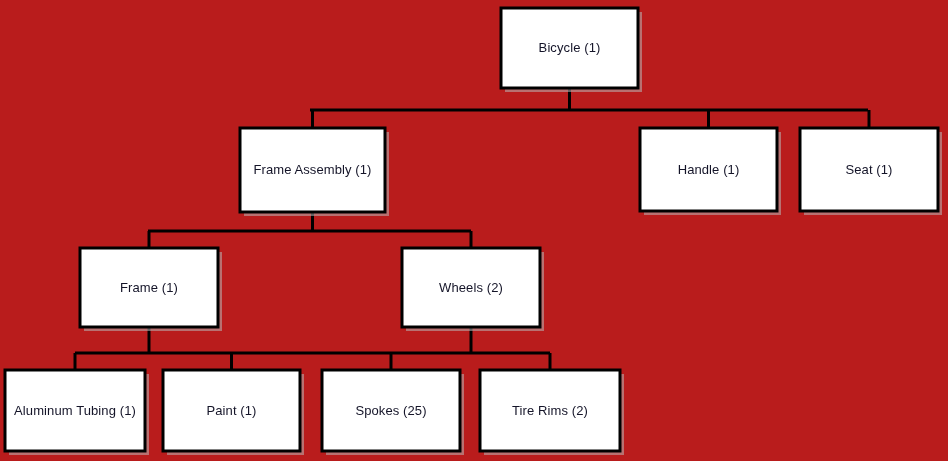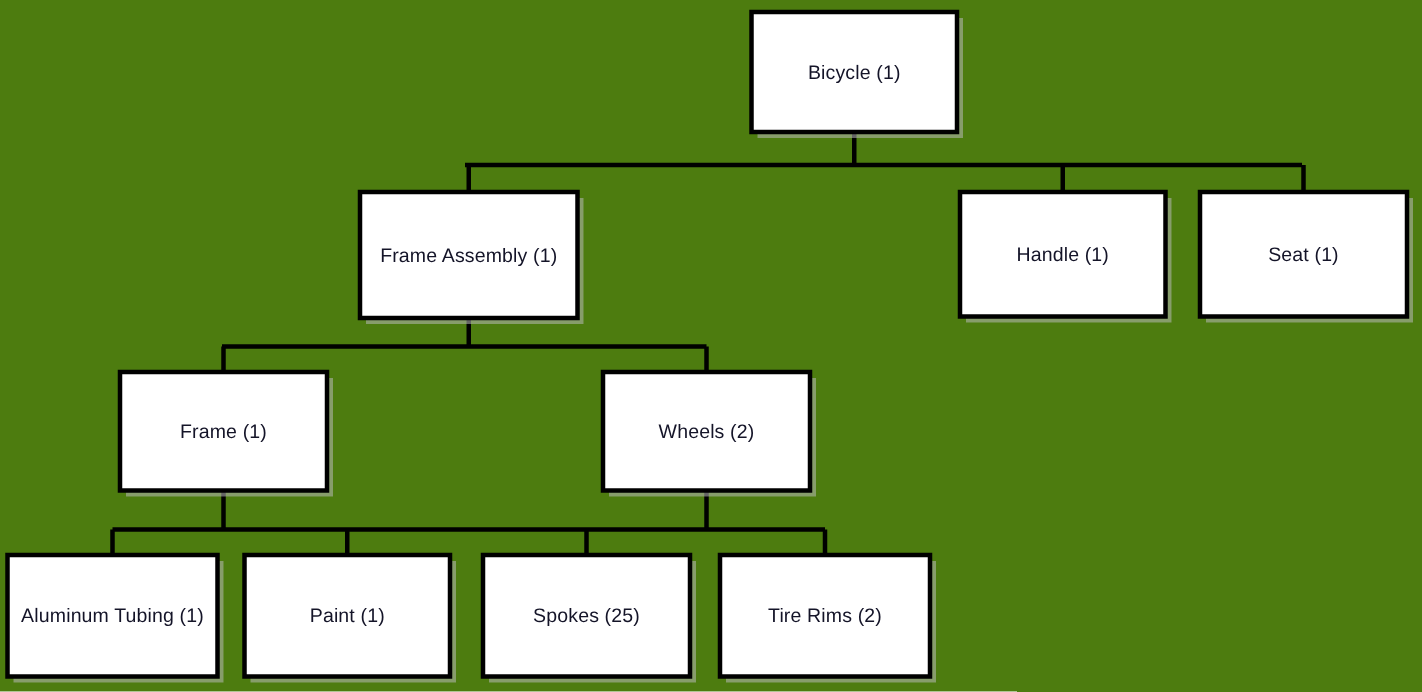--- a/index.html
+++ b/index.html
@@ -11,21 +11,21 @@
   body {
     width: 948px;
     height: 461px;
     overflow: hidden;
     font-family: "Liberation Sans", sans-serif;
   }
   #diagram-root {
     position: relative;
     width: 948px;
     height: 461px;
-    background: #4d7c0f;
+    background: #b91c1c;
   }
   svg.bom-canvas {
     display: block;
     width: 948px;
     height: 461px;
   }
   .bom-node-box {
     fill: #ffffff;
     stroke: #000000;
     stroke-width: 3;

